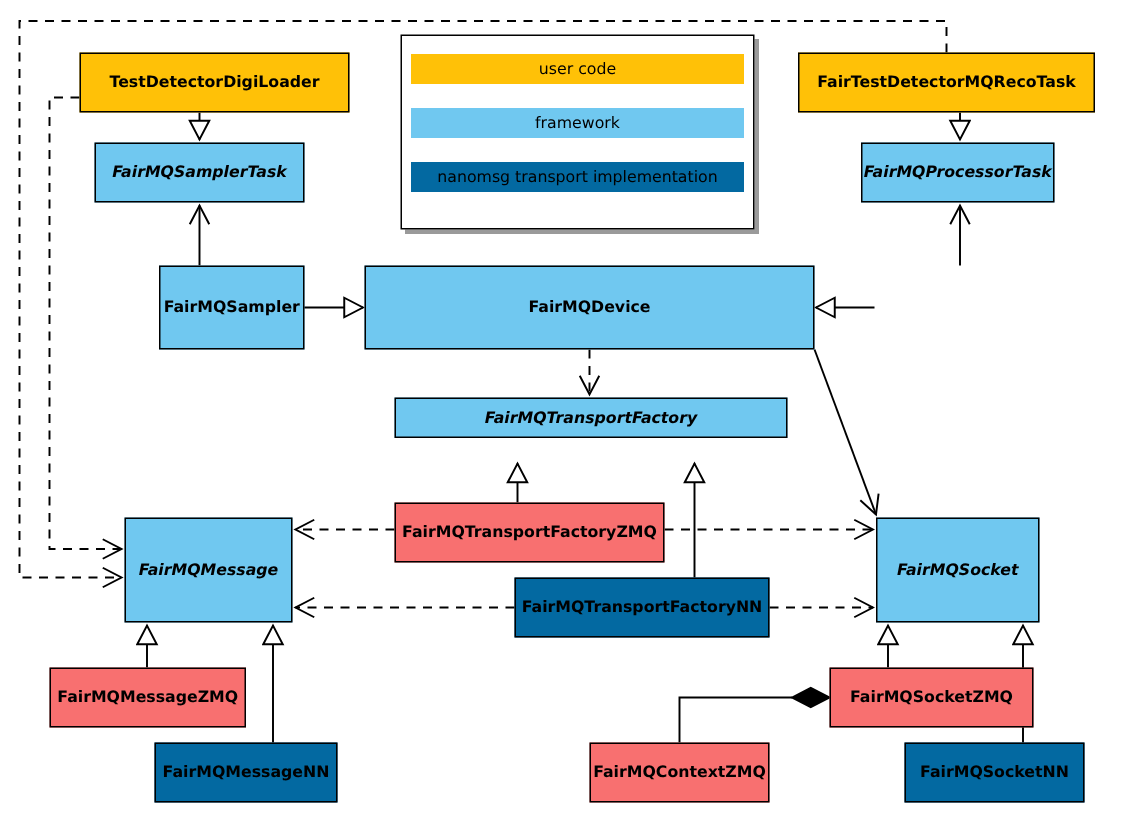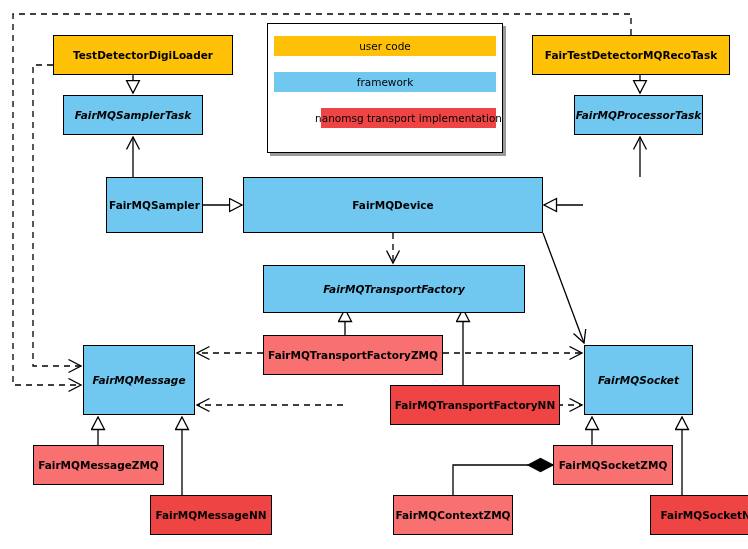--- a/index.html
+++ b/index.html
@@ -10,21 +10,21 @@
   #edges{position:absolute;left:0;top:0;width:748px;height:549px;}
   .node{
     position:absolute;box-sizing:border-box;border:1.4px solid #000;
     display:flex;align-items:center;justify-content:center;text-align:center;
     font-weight:bold;font-size:10.5px;color:#000;white-space:nowrap;
   }
   .node.abstract{font-style:italic;}
   .user{background:#FFC107;}
   .framework{background:#70C8F0;}
   .zeromq{background:#F87070;}
-  .nanomsg{background:#ef4444;margin-left:47px;}
+  .nanomsg{background:#0369a1;}
   #legend{
     position:absolute;left:267px;top:23px;width:236px;height:130px;
     box-sizing:border-box;border:1.5px solid #000;background:#fff;
     box-shadow:3px 3px 0 #9a9a9a;
     display:flex;flex-direction:column;justify-content:flex-start;
     padding:12px 6px 8px 6px;gap:16px;
   }
   .legend-item{
     height:20px;flex:0 0 20px;display:flex;align-items:center;justify-content:center;
     font-size:10.5px;color:#000;white-space:nowrap;
@@ -93,33 +93,33 @@
 
   <div class="node framework abstract" style="left:63px;top:95px;width:140px;height:40px;">FairMQSamplerTask</div>
 
   <div class="node framework abstract" style="left:574px;top:95px;width:129px;height:40px;">FairMQProcessorTask</div>
 
   <div class="node framework" style="left:73px;top:177px;width:97px;height:56px;margin-left:33px;">FairMQSampler</div>
 
   <div class="node framework" style="left:243px;top:177px;width:300px;height:56px;">FairMQDevice</div>
 
 
-  <div class="node framework abstract" style="left:263px;top:265px;width:262px;height:48px;">FairMQTransportFactory</div>
+  <div class="node framework abstract" style="left:263px;top:265px;width:262px;height:27px;">FairMQTransportFactory</div>
 
   <div class="node zeromq" style="left:263px;top:335px;width:180px;height:40px;">FairMQTransportFactoryZMQ</div>
 
   <div class="node nanomsg" style="left:343px;top:385px;width:170px;height:40px;">FairMQTransportFactoryNN</div>
 
   <div class="node framework abstract" style="left:83px;top:345px;width:112px;height:70px;">FairMQMessage</div>
 
   <div class="node framework abstract" style="left:584px;top:345px;width:109px;height:70px;">FairMQSocket</div>
 
   <div class="node zeromq" style="left:33px;top:445px;width:131px;height:40px;">FairMQMessageZMQ</div>
 
   <div class="node nanomsg" style="left:103px;top:495px;width:122px;height:40px;">FairMQMessageNN</div>
 
   <div class="node zeromq" style="left:393px;top:495px;width:120px;height:40px;">FairMQContextZMQ</div>
 
-  <div class="node zeromq" style="left:553px;top:445px;width:120px;height:40px;">FairMQSocketZMQ</div>
+  <div class="node zeromq" style="left:553px;top:445px;width:136px;height:40px;">FairMQSocketZMQ</div>
 
   <div class="node nanomsg" style="left:603px;top:495px;width:120px;height:40px;">FairMQSocketNN</div>
 
 </div>
 
 </body></html>

